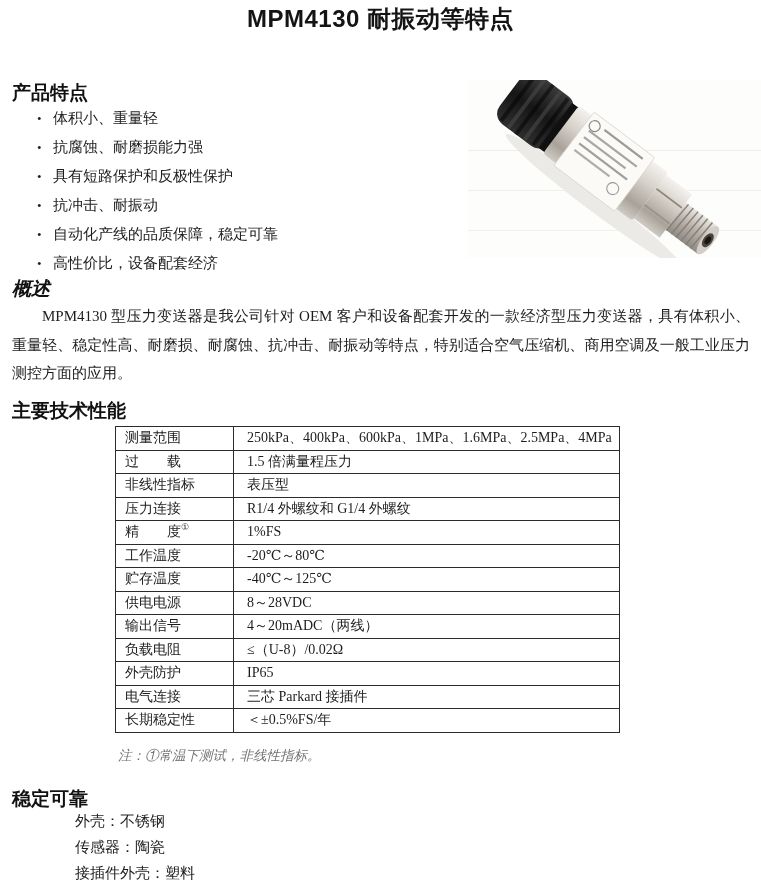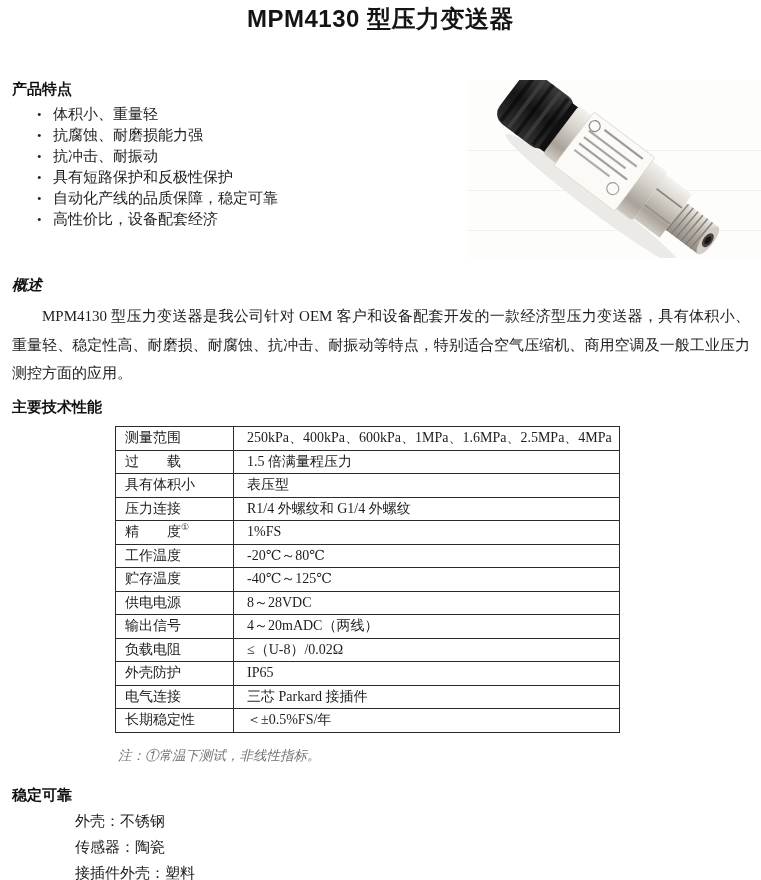--- a/index.html
+++ b/index.html
@@ -21,34 +21,34 @@
     font-family: "Liberation Sans", "DejaVu Sans", sans-serif;
     font-size: 24px;
     font-weight: 600;
     letter-spacing: 0.5px;
     color: #141414;
   }
   .sec-heading {
     position: absolute;
     left: 12px;
     font-family: "Liberation Sans", "DejaVu Sans", sans-serif;
-    font-size: 15px;
+    font-size: 19px;
     font-weight: 700;
     color: #111111;
   }
   #features-heading { top: 80px; }
   #overview-heading { top: 276px; font-style: italic; }
   #specs-heading    { top: 398px; }
   #materials-heading{ top: 786px; }
 
   .features-list {
     position: absolute;
     left: 37px; top: 104px;
     font-size: 15px;
-    line-height: 21px;
+    line-height: 29px;
   }
   .bullet-row { white-space: nowrap; }
   .bullet-glyph { display: inline-block; width: 16px; font-size: 13px; }
 
   .photo-box {
     position: absolute;
     left: 468px; top: 80px;
     width: 293px; height: 178px;
     overflow: hidden;
   }
@@ -95,28 +95,28 @@
     left: 75px; top: 808px;
     font-size: 15px;
     line-height: 26px;
   }
 </style>
 </head>
 <body>
 
 <div class="page">
 
-  <div class="doc-title">MPM4130 型压力变送器</div>
+  <div class="doc-title">MPM4130 耐振动等特点</div>
 
   <div class="sec-heading" id="features-heading">产品特点</div>
   <div class="features-list">
     <div class="bullet-row"><span class="bullet-glyph">•</span><span>体积小、重量轻</span></div>
     <div class="bullet-row"><span class="bullet-glyph">•</span><span>抗腐蚀、耐磨损能力强</span></div>
+    <div class="bullet-row"><span class="bullet-glyph">•</span><span>具有短路保护和反极性保护</span></div>
     <div class="bullet-row"><span class="bullet-glyph">•</span><span>抗冲击、耐振动</span></div>
-    <div class="bullet-row"><span class="bullet-glyph">•</span><span>具有短路保护和反极性保护</span></div>
     <div class="bullet-row"><span class="bullet-glyph">•</span><span>自动化产线的品质保障，稳定可靠</span></div>
     <div class="bullet-row"><span class="bullet-glyph">•</span><span>高性价比，设备配套经济</span></div>
   </div>
 
   <div class="photo-box">
     <svg width="293" height="178" viewBox="0 0 293 178">
       <defs>
         <linearGradient id="steelG" x1="0" y1="0" x2="0" y2="1">
           <stop offset="0" stop-color="#f4f2ef"></stop>
           <stop offset="0.35" stop-color="#d7d2ca"></stop>
@@ -184,21 +184,21 @@
     <tbody>
       <tr>
           <td class="spec-label"><span>测量范围</span><sup></sup></td>
           <td class="spec-value">250kPa、400kPa、600kPa、1MPa、1.6MPa、2.5MPa、4MPa</td>
         </tr>
       <tr>
           <td class="spec-label"><span>过　　载</span><sup></sup></td>
           <td class="spec-value">1.5 倍满量程压力</td>
         </tr>
       <tr>
-          <td class="spec-label"><span>具有体积小</span><sup></sup></td>
+          <td class="spec-label"><span>非线性指标</span><sup></sup></td>
           <td class="spec-value">表压型</td>
         </tr>
       <tr>
           <td class="spec-label"><span>压力连接</span><sup></sup></td>
           <td class="spec-value">R1/4 外螺纹和 G1/4 外螺纹</td>
         </tr>
       <tr>
           <td class="spec-label"><span>精　　度</span><sup>①</sup></td>
           <td class="spec-value">1%FS</td>
         </tr>

